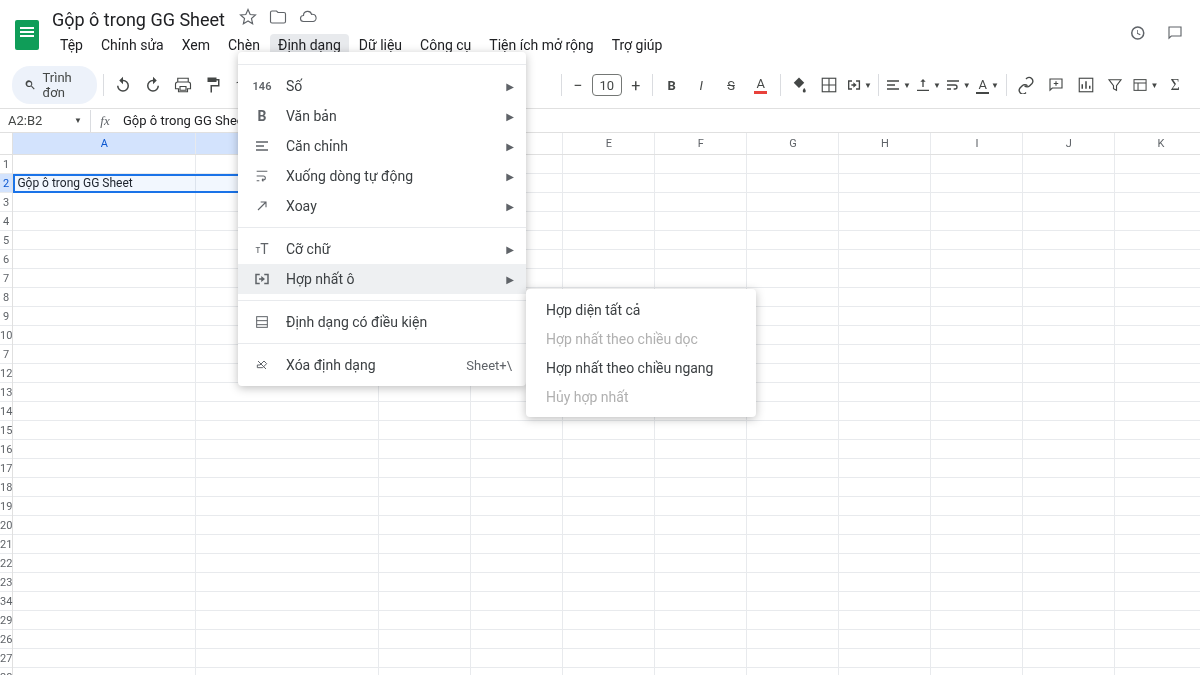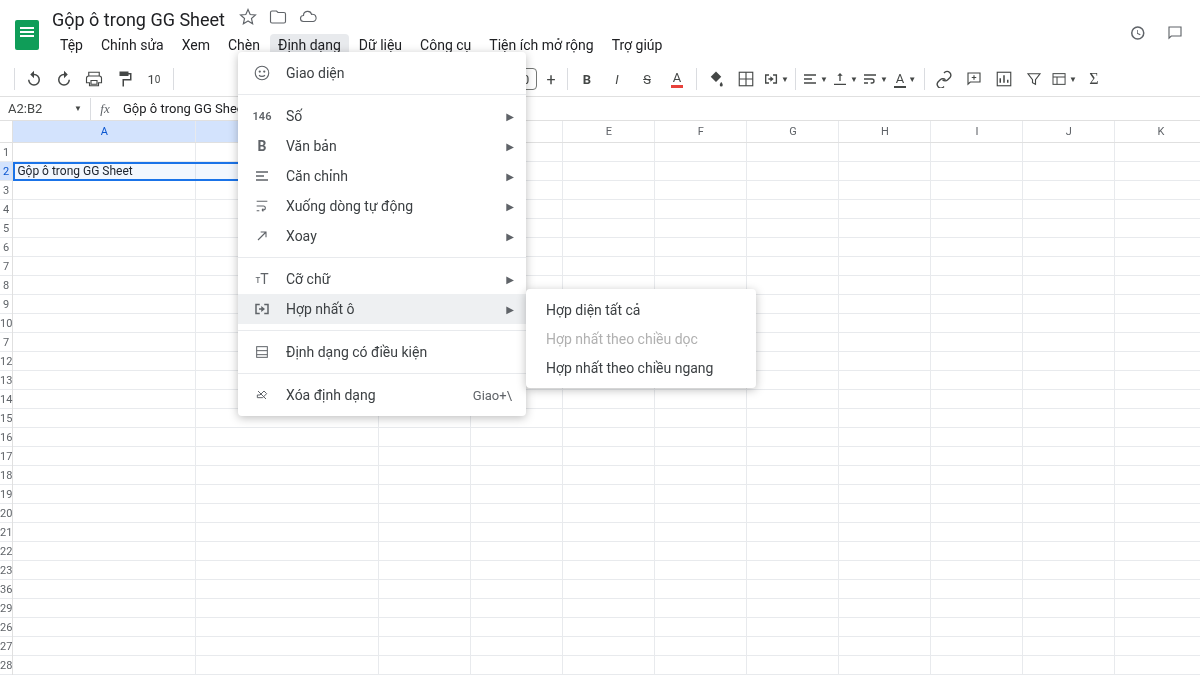--- a/index.html
+++ b/index.html
@@ -107,20 +107,26 @@
     <span><svg viewBox="0 0 24 24">
           <path d="M13 3a9 9 0 100 18 9 9 0 000-18zm0 2a7 7 0 110 14 7 7 0 010-14zm-1 3v5l4 2 .8-1.4L13 12V8h-1z" fill="#5f6368"></path>
         </svg></span>
     <span><svg viewBox="0 0 24 24">
           <path d="M4 4h16v12H7l-3 3V4z" fill="none" stroke="#5f6368" stroke-width="1.5"></path>
         </svg></span>
   </div>
 </div>
 
 <div class="toolbar">
+  <div class="search-pill">
+    <svg width="16" height="16" viewBox="0 0 24 24">
+        <path d="M15.5 14h-.8l-.3-.3a6.5 6.5 0 10-.7.7l.3.3v.8l5 5 1.5-1.5-5-5zM10 14a4 4 0 110-8 4 4 0 010 8z"></path>
+      </svg>
+    <span>Trình đơn</span>
+  </div>
   <div class="tb-sep"></div>
   <div class="tb-btn">
       <svg width="18" height="18" viewBox="0 0 24 24">
         <path d="M12 5V1L7 6l5 5V7a6 6 0 11-6 6H4a8 8 0 108-8z"></path>
       </svg>
     </div>
   <div class="tb-btn">
       <svg width="18" height="18" viewBox="0 0 24 24">
         <path d="M12 5V1l5 5-5 5V7a6 6 0 106 6h2a8 8 0 11-8-8z"></path>
       </svg>
@@ -263,21 +269,21 @@
         <div class="rowhdr">14</div>
         <div class="rowhdr">15</div>
         <div class="rowhdr">16</div>
         <div class="rowhdr">17</div>
         <div class="rowhdr">18</div>
         <div class="rowhdr">19</div>
         <div class="rowhdr">20</div>
         <div class="rowhdr">21</div>
         <div class="rowhdr">22</div>
         <div class="rowhdr">23</div>
-        <div class="rowhdr">36</div>
+        <div class="rowhdr">34</div>
         <div class="rowhdr">29</div>
         <div class="rowhdr">26</div>
         <div class="rowhdr">27</div>
         <div class="rowhdr">28</div>
       </div>
   </div>
   <div class="cols">
     <div class="colhdrs" id="colhdrs">
         <div class="colhdr colA sel" style="width: 183px;">A</div>
         <div class="colhdr colB sel" style="width: 183px;">B</div>
@@ -657,31 +663,20 @@
           <div class="cell colH" style="width: 92px;"></div>
           <div class="cell colI" style="width: 92px;"></div>
           <div class="cell colJ" style="width: 92px;"></div>
           <div class="cell colK" style="width: 92px;"></div>
         </div>
       </div>
   </div>
 </div>
 
 <div class="menu menu-format">
-  <div class="m-item">
-    <span class="m-icon">
-        <svg width="18" height="18" viewBox="0 0 24 24">
-          <circle cx="12" cy="12" r="9" fill="none" stroke="#5f6368" stroke-width="1.5"></circle>
-          <circle cx="9" cy="10" r="1.5"></circle>
-          <circle cx="15" cy="10" r="1.5"></circle>
-          <path d="M8 15c1 1 2 1.5 4 1.5s3-.5 4-1.5" fill="none" stroke="#5f6368" stroke-width="1.5"></path>
-        </svg>
-      </span>
-    <span>Giao diện</span>
-  </div>
   <div class="m-sep"></div>
   <div class="m-item">
     <span class="m-icon" style="font-size:11px;font-weight:600">146</span>
     <span>Số</span>
       <span class="m-arrow">▶</span>
   </div>
   <div class="m-item">
     <span class="m-icon">
         <b>B</b>
       </span>
@@ -741,27 +736,30 @@
     <span>Định dạng có điều kiện</span>
   </div>
   <div class="m-sep"></div>
   <div class="m-item">
     <span class="m-icon">
         <svg width="16" height="16" viewBox="0 0 24 24">
           <path d="M6 6l12 12M5 12h4l6-6 4 4-6 6H5v-4z" fill="none" stroke="#5f6368" stroke-width="1.5"></path>
         </svg>
       </span>
     <span>Xóa định dạng</span>
-    <span class="m-shortcut">Giao+\</span>
+    <span class="m-shortcut">Sheet+\</span>
   </div>
 </div>
 
 <div class="menu menu-sub">
   <div class="m-item">
       <span>Hợp diện tất cả</span>
     </div>
   <div class="m-item disabled">
       <span>Hợp nhất theo chiều dọc</span>
     </div>
   <div class="m-item">
       <span>Hợp nhất theo chiều ngang</span>
     </div>
+  <div class="m-item disabled">
+      <span>Hủy hợp nhất</span>
+    </div>
 </div>
 
 </body></html>

